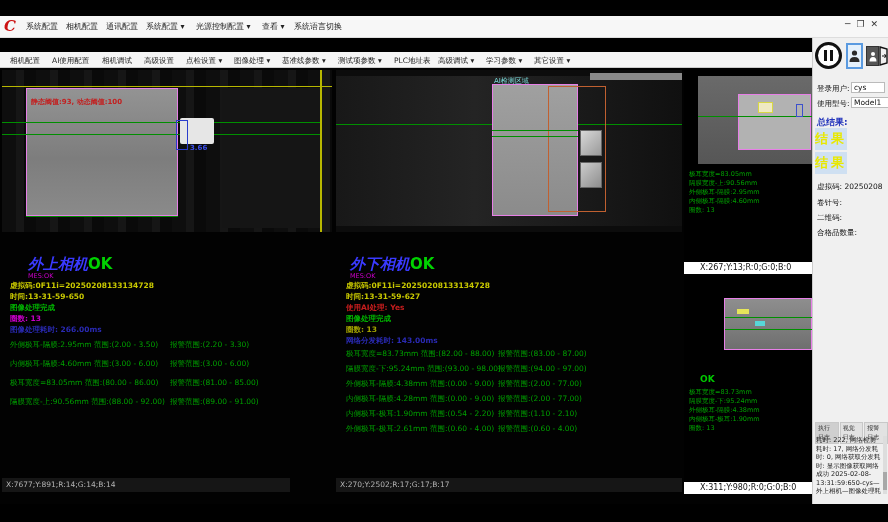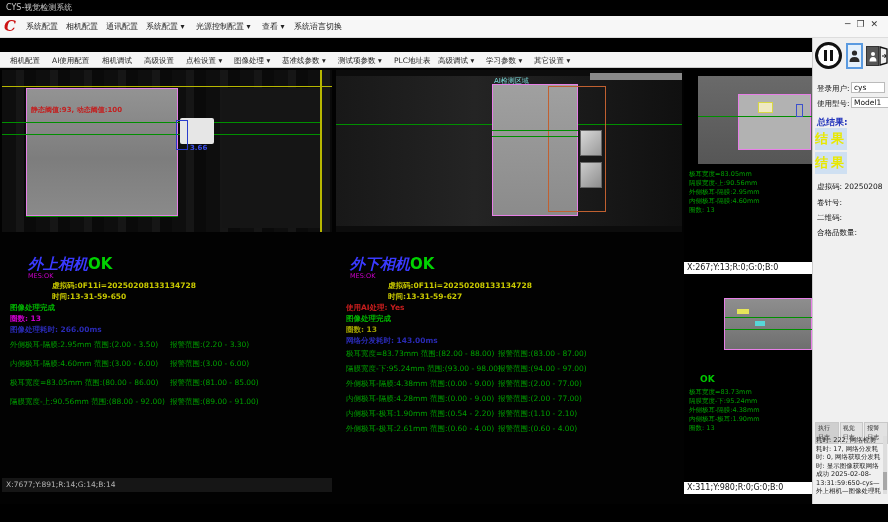--- a/index.html
+++ b/index.html
@@ -24,31 +24,31 @@
 
   .img-area { background:#0b0b0b; overflow:hidden; }
   .stripes { background:repeating-linear-gradient(90deg,#0e0e0e 0 14px,#161616 14px 22px,#0a0a0a 22px 34px); }
   .product { background:linear-gradient(180deg,#939393,#7d7d7d 55%,#8a8a8a); border:1px solid #e77fe7; }
   .gline { background:#008f00; height:1px; }
   .yline { background:#b7b700; }
 
   .t-title { font-size:15px; font-weight:bold; font-style:italic; color:#3a3aff; }
   .t-ok { color:#00d200; font-style:normal; }
   .t-sub { font-size:6.5px; color:#cc00cc; }
-  .t-yellow { color:#c9c900; font-size:7.5px; font-weight:bold;margin-left:42px; }
+  .t-yellow { color:#c9c900; font-size:7.5px; font-weight:bold; }
   .t-green { color:#00b400; font-size:7.5px; font-weight:bold; }
   .t-magenta { color:#c800c8; font-size:7.5px; font-weight:bold; }
   .t-olive { color:#a0a000; font-size:7.5px; font-weight:bold; }
   .t-dblue { color:#2a2ab4; font-size:7.5px; font-weight:bold; }
   .t-red { color:#c81e1e; font-size:7.5px; font-weight:bold; }
   .t-meas { color:#00a000; font-size:7.5px; white-space:nowrap; }
   .coordstrip { height:14px; background:#161616; color:#b4b4b4; font-size:7.5px; line-height:14px; padding-left:4px; }
 
   
-  .smallbar { background:#fff; color:#111; font-size:8px; line-height:12px; height:12px; padding-left:3px; }
+  .smallbar { background:#fff; color:#111; font-size:8px; line-height:12px; height:12px; padding-left:16px; }
   .mini-green { color:#00a000; font-size:6.5px; line-height:9px; white-space:nowrap; }
 
   
   .sidebar { left:812px; top:38px; width:76px; height:466px; background:#f0f0f0; border-left:1px solid #ccc; }
   .sb-label { font-size:7.5px; color:#111; }
   .sb-field { background:#fff; border:1px solid #bbb; font-size:7.5px; color:#111; padding:0 2px; height:11px; line-height:9px; }
   .resultbox { width:32px; height:22px; background:#cfe0f2; color:#e8e800; font-weight:bold; font-size:13px; text-align:center; line-height:22px; letter-spacing:3px; }
   .circle-btn { width:27px; height:27px; border:3px solid #111; border-radius:50%; background:#fff; display:flex; align-items:center; justify-content:center; gap:3px; }
   .pause-bar { width:3px; height:11px; background:#111; }
   .sq-btn { border:1px solid #888; background:#fff; display:flex; align-items:center; justify-content:center; }
@@ -58,23 +58,20 @@
   
   .statusbar { left:0; top:504px; width:888px; height:18px; background:#f0f0f0; border-top:1px solid #ccc; }
   .badge { top:3px; height:12px; line-height:12px; padding:0 4px; font-size:7.5px; font-weight:bold; }
   .sb-text { top:5px; font-size:7.5px; color:#111; white-space:nowrap; }
 </style>
 </head>
 <body>
 
 <div class="screen">
 
-  <div class="abs titlebar">
-    <span>CYS-视觉检测系统</span>
-  </div>
 
   <div class="abs menubar">
     <span class="abs logo">C</span>
     <span class="abs menu-item" style="left:26px">系统配置</span>
     <span class="abs menu-item" style="left:66px">相机配置</span>
     <span class="abs menu-item" style="left:106px">通讯配置</span>
     <span class="abs menu-item" style="left:146px">系统配置 ▾</span>
     <span class="abs menu-item" style="left:196px">光源控制配置 ▾</span>
     <span class="abs menu-item" style="left:262px">查看 ▾</span>
     <span class="abs menu-item" style="left:294px">系统语言切换</span>
@@ -99,21 +96,21 @@
     <span class="abs tool-item" style="left:534px">其它设置 ▾</span>
   </div>
 
   <div class="abs main"></div>
 
   <div class="abs img-area stripes" style="left:2px;top:70px;width:330px;height:162px">
     <div class="abs yline" style="left:0;top:16px;width:330px;height:1px"></div>
     <div class="abs yline" style="left:318px;top:0;width:2px;height:162px"></div>
     <div class="abs" style="left:220px;top:18px;width:98px;height:140px;background:#151515"></div>
     <div class="abs product" style="left:24px;top:18px;width:152px;height:128px">
-      <span class="abs" style="left:4px;top:16px;font-size:7px;color:#c22020;font-weight:bold">静态阈值:93, 动态阈值:100</span>
+      <span class="abs" style="left:4px;top:8px;font-size:7px;color:#c22020;font-weight:bold">静态阈值:93, 动态阈值:100</span>
     </div>
     <div class="abs gline" style="left:0;top:52px;width:318px"></div>
     <div class="abs gline" style="left:0;top:64px;width:318px"></div>
     <div class="abs gline" style="left:24px;top:146px;width:152px"></div>
     <div class="abs" style="left:178px;top:48px;width:34px;height:26px;background:#e6e6e6;border-radius:2px"></div>
     <div class="abs" style="left:174px;top:50px;width:12px;height:30px;border:1px solid #2a3ccc"></div>
     <span class="abs" style="left:188px;top:74px;font-size:7px;color:#3c50ee;font-weight:bold">3.66</span>
   </div>
 
   <div class="abs" style="left:28px;top:254px">
@@ -128,21 +125,21 @@
 
   <span class="abs t-meas" style="left:10px;top:340px">外侧极耳-隔膜:2.95mm 范围:(2.00 - 3.50)</span>
   <span class="abs t-meas" style="left:170px;top:340px">报警范围:(2.20 - 3.30)</span>
   <span class="abs t-meas" style="left:10px;top:359px">内侧极耳-隔膜:4.60mm 范围:(3.00 - 6.00)</span>
   <span class="abs t-meas" style="left:170px;top:359px">报警范围:(3.00 - 6.00)</span>
   <span class="abs t-meas" style="left:10px;top:378px">极耳宽度=83.05mm 范围:(80.00 - 86.00)</span>
   <span class="abs t-meas" style="left:170px;top:378px">报警范围:(81.00 - 85.00)</span>
   <span class="abs t-meas" style="left:10px;top:397px">隔膜宽度-上:90.56mm 范围:(88.00 - 92.00)</span>
   <span class="abs t-meas" style="left:170px;top:397px">报警范围:(89.00 - 91.00)</span>
 
-  <div class="abs coordstrip" style="left:2px;top:478px;width:330px">X:7677;Y:891;R:14;G:14;B:14</div>
+  <div class="abs coordstrip" style="left:2px;top:478px;width:288px">X:7677;Y:891;R:14;G:14;B:14</div>
 
   <div class="abs img-area" style="left:336px;top:70px;width:346px;height:162px;background:#0c0c0c">
     <div class="abs" style="left:0;top:6px;width:346px;height:150px;background:linear-gradient(90deg,#181818,#242424 40%,#1a1a1a 70%,#101010)"></div>
     <div class="abs" style="left:254px;top:3px;width:92px;height:7px;background:#8a8a8a"></div>
     <div class="abs gline" style="left:0;top:54px;width:346px"></div>
     <div class="abs product" style="left:156px;top:14px;width:86px;height:132px;background:linear-gradient(180deg,#a0a0a0,#8b8b8b)"></div>
     <div class="abs" style="left:212px;top:16px;width:58px;height:126px;border:1px solid #c06030"></div>
     <span class="abs" style="left:158px;top:6px;font-size:7px;color:#7adada">AI检测区域</span>
     <div class="abs gline" style="left:156px;top:60px;width:86px"></div>
     <div class="abs gline" style="left:156px;top:66px;width:86px"></div>
@@ -167,20 +164,21 @@
   <span class="abs t-meas" style="left:498px;top:364px">报警范围:(94.00 - 97.00)</span>
   <span class="abs t-meas" style="left:346px;top:379px">外侧极耳-隔膜:4.38mm 范围:(0.00 - 9.00)</span>
   <span class="abs t-meas" style="left:498px;top:379px">报警范围:(2.00 - 77.00)</span>
   <span class="abs t-meas" style="left:346px;top:394px">内侧极耳-隔膜:4.28mm 范围:(0.00 - 9.00)</span>
   <span class="abs t-meas" style="left:498px;top:394px">报警范围:(2.00 - 77.00)</span>
   <span class="abs t-meas" style="left:346px;top:409px">内侧极耳-极耳:1.90mm 范围:(0.54 - 2.20)</span>
   <span class="abs t-meas" style="left:498px;top:409px">报警范围:(1.10 - 2.10)</span>
   <span class="abs t-meas" style="left:346px;top:424px">外侧极耳-极耳:2.61mm 范围:(0.60 - 4.00)</span>
   <span class="abs t-meas" style="left:498px;top:424px">报警范围:(0.60 - 4.00)</span>
 
+  <div class="abs coordstrip" style="left:336px;top:478px;width:346px">X:270;Y:2502;R:17;G:17;B:17</div>
 
   <div class="abs" style="left:684px;top:70px;width:128px;height:204px;background:#000">
     <div class="abs" style="left:14px;top:6px;width:114px;height:88px;background:linear-gradient(180deg,#6a6a6a,#565656)">
       <div class="abs product" style="left:40px;top:18px;width:73px;height:56px;background:#b2b2b2"></div>
       <div class="abs gline" style="left:0;top:40px;width:114px"></div>
       <div class="abs" style="left:60px;top:26px;width:15px;height:11px;border:1px solid #d8d844;background:#efe9c2"></div>
       <div class="abs" style="left:98px;top:28px;width:7px;height:13px;border:1px solid #3c50cc"></div>
     </div>
     <div class="abs" style="left:5px;top:100px">
       <div class="mini-green">极耳宽度=83.05mm</div>

